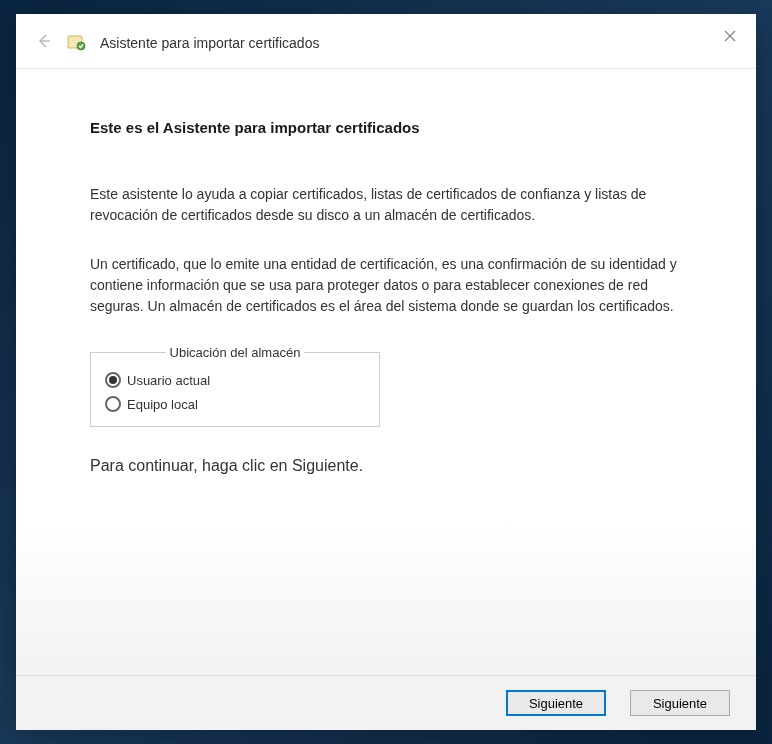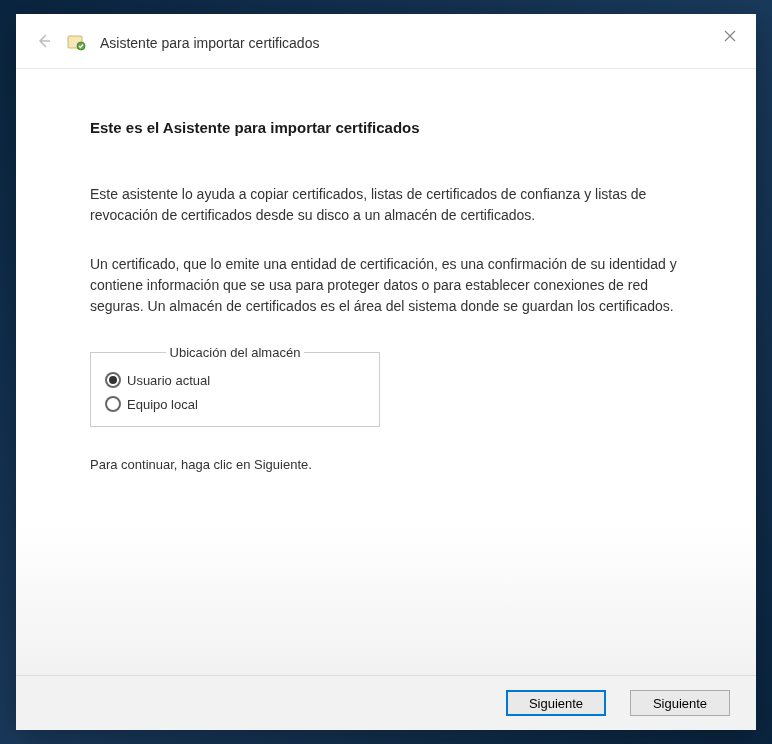--- a/index.html
+++ b/index.html
@@ -116,21 +116,21 @@
       width: 8px;
       height: 8px;
       background: #333;
       border-radius: 50%;
     }
     .radio-label {
       font-size: 13px;
       color: #333;
     }
     .continue-text {
-      font-size: 13px;
+      font-size: 16px;
       color: #333;
     }
     .footer {
       padding: 14px 26px;
       display: flex;
       justify-content: flex-end;
       gap: 24px;
       border-top: 1px solid #ddd;
       background: #f2f2f2;
     }

